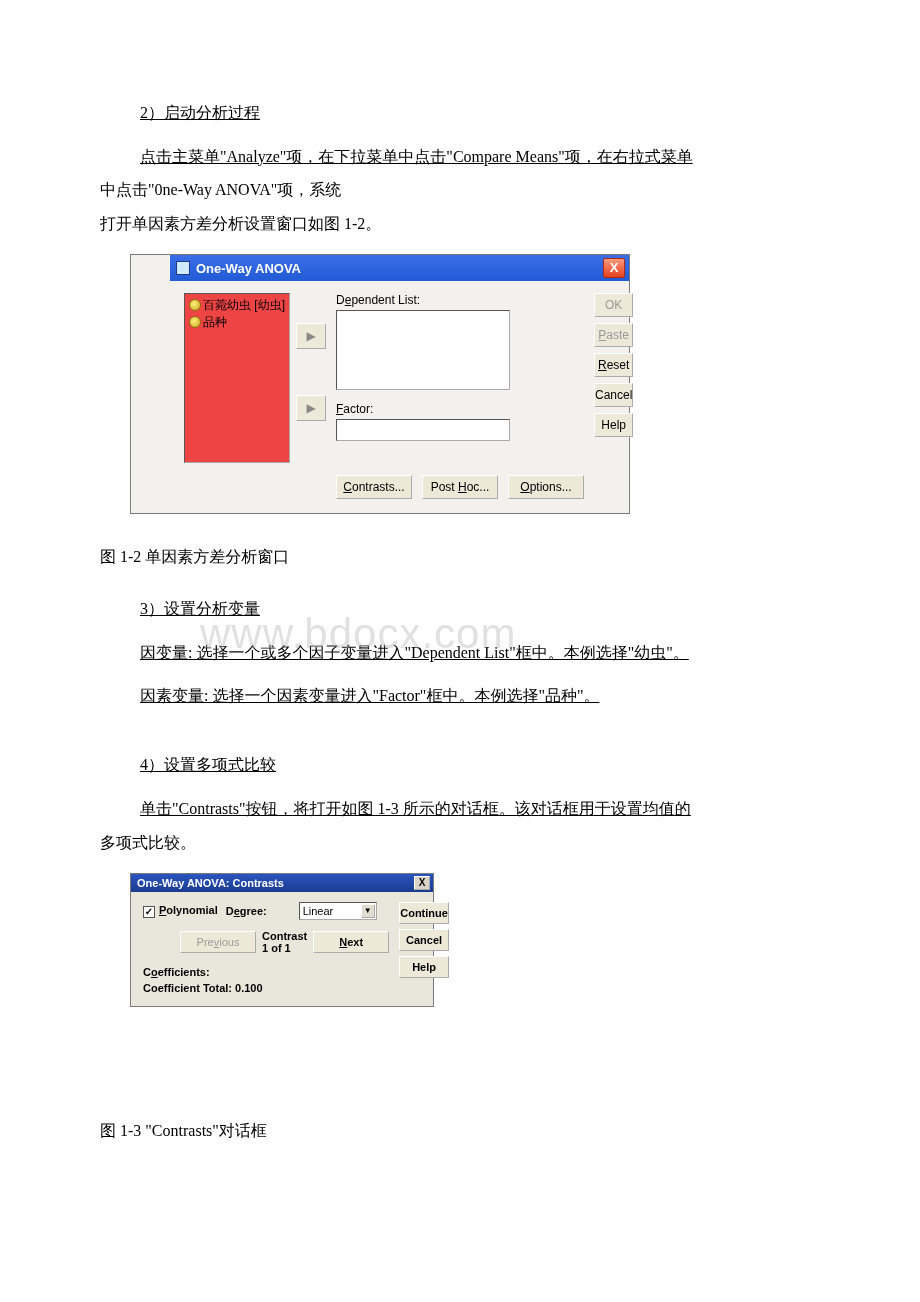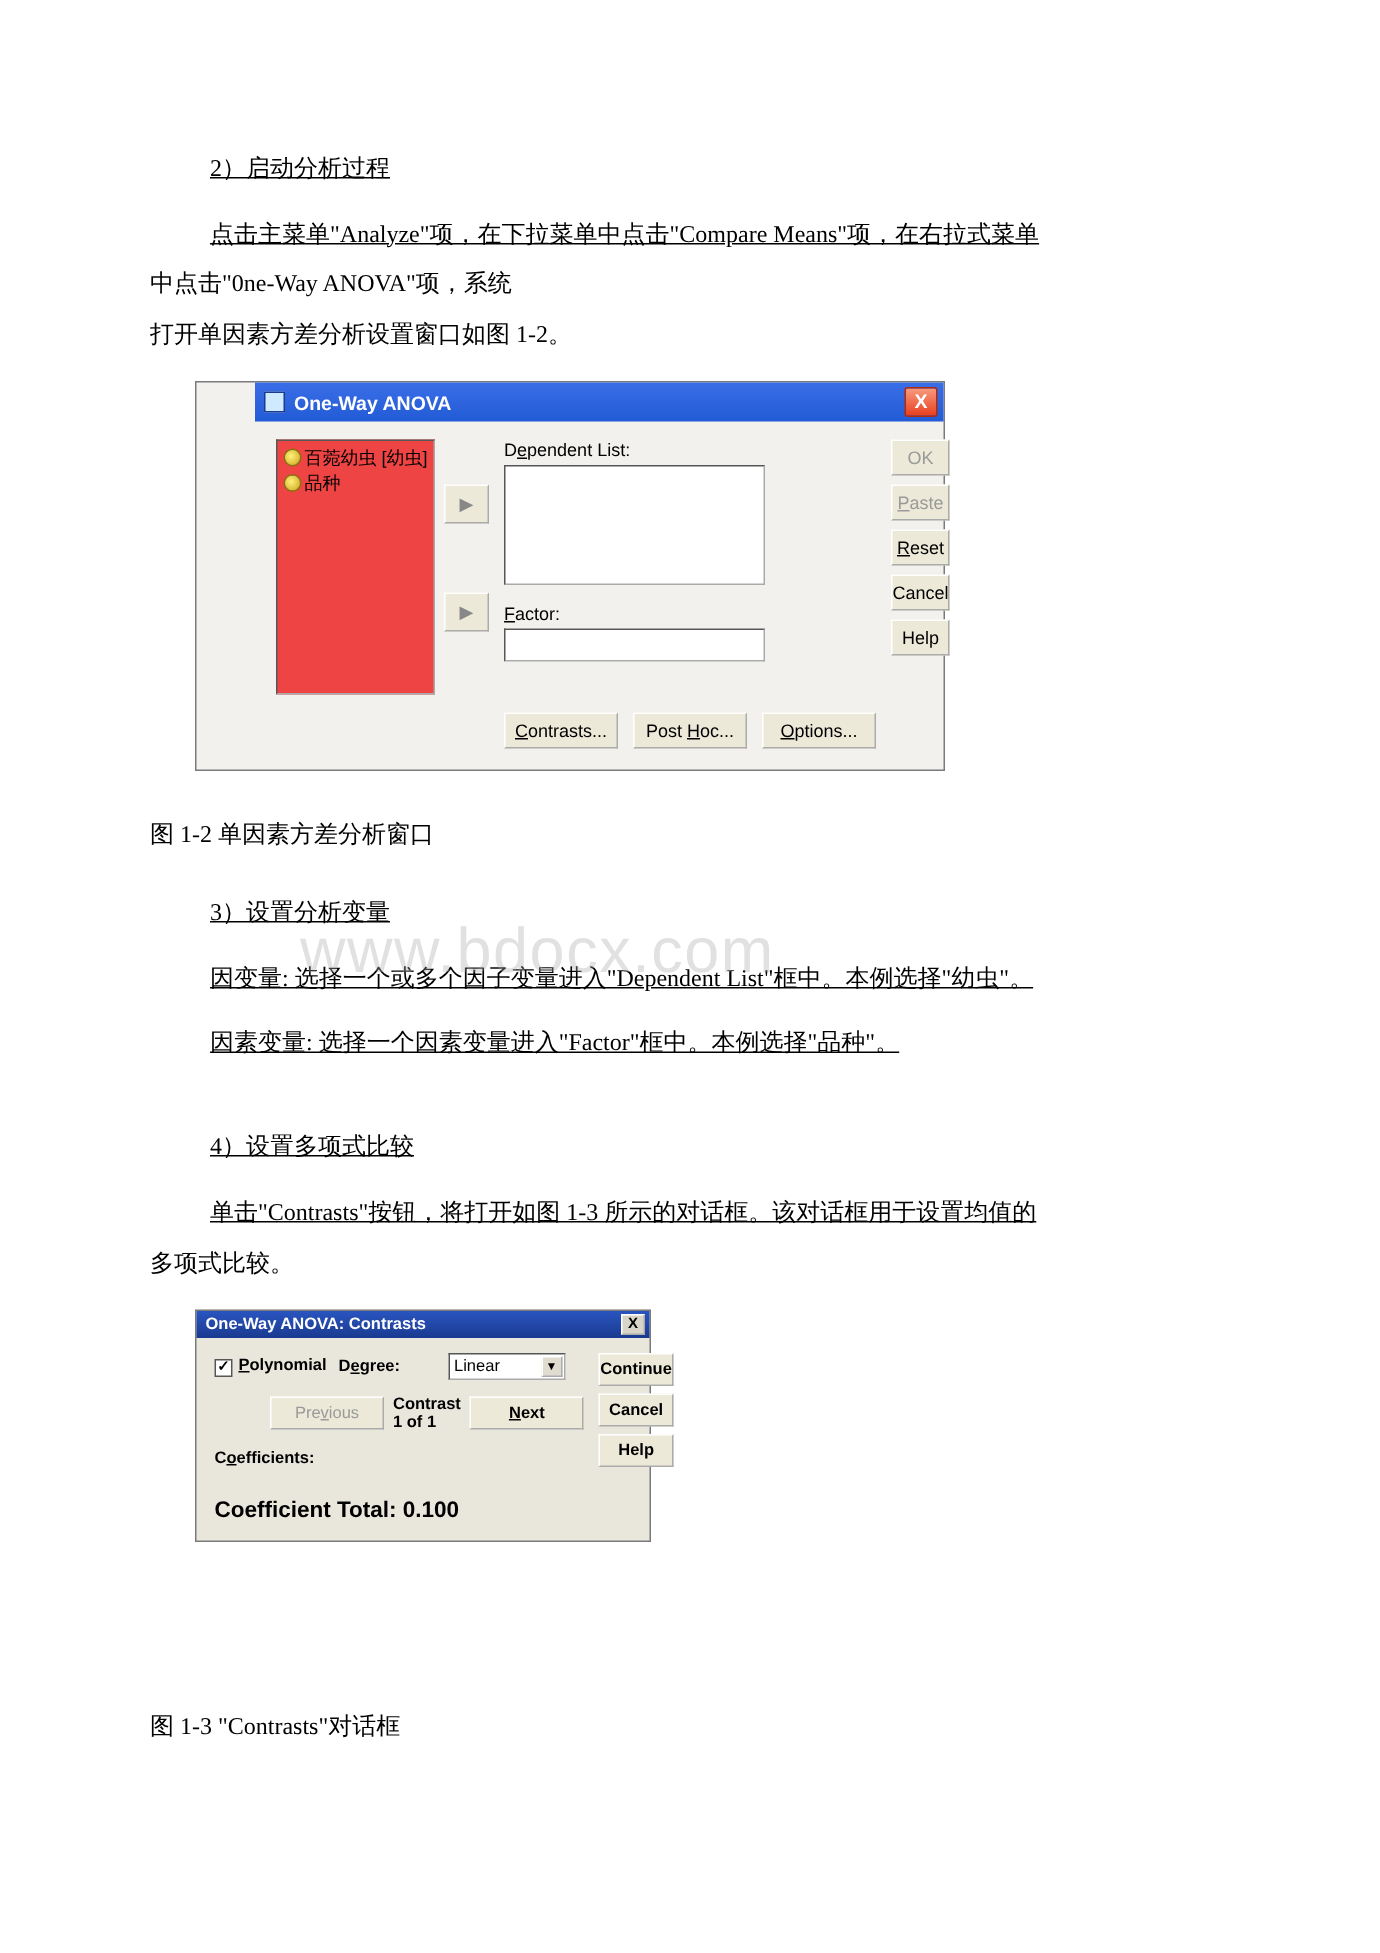--- a/index.html
+++ b/index.html
@@ -226,21 +226,21 @@
     border: 1px outset #fff;
     font-size: 8px; text-align: center; line-height: 12px;
   }
   .contrast-row {
     display: flex; align-items: center; gap: 6px;
     margin-bottom: 12px;
   }
   .btn-prev { width: 64px; margin-left: 37px; }
   .ctext { font-weight: bold; }
   .btn-next { width: 50px; }
-  .coef-label { font-weight: bold; margin-bottom: 20px; }
+  .coef-label { font-weight: bold; margin-bottom: 4px; }
   .coef-area { display: flex; gap: 6px; margin-bottom: 8px;}
   .coef-btns { display: flex; flex-direction: column; gap: 3px; }
   .coef-btn {
     width: 60px; height: 20px;
     background: #ece9d8;
     border: 1px outset #fff;
     font-size: 11px;
     line-height: 18px;
     text-align: center;
     color: #888;
@@ -248,21 +248,21 @@
   .coef-inputs { display: flex; flex-direction: column; }
   .coef-input1 {
     width: 52px; height: 18px;
     background: #fff; border: 1px inset #aaa;
   }
   .coef-list {
     width: 52px; height: 40px;
     background: #fff; border: 1px inset #aaa;
     font-size: 11px; padding: 1px 2px;
   }
-  .total { font-weight: bold; font-size: 15px; }
+  .total { font-weight: bold; font-size: 11px; }
   .dlg2-right {
     width: 74px;
     display: flex;
     flex-direction: column;
     gap: 5px;
     padding-left: 10px;
   }
   .rb {
     height: 22px;
     background: #ece9d8;

